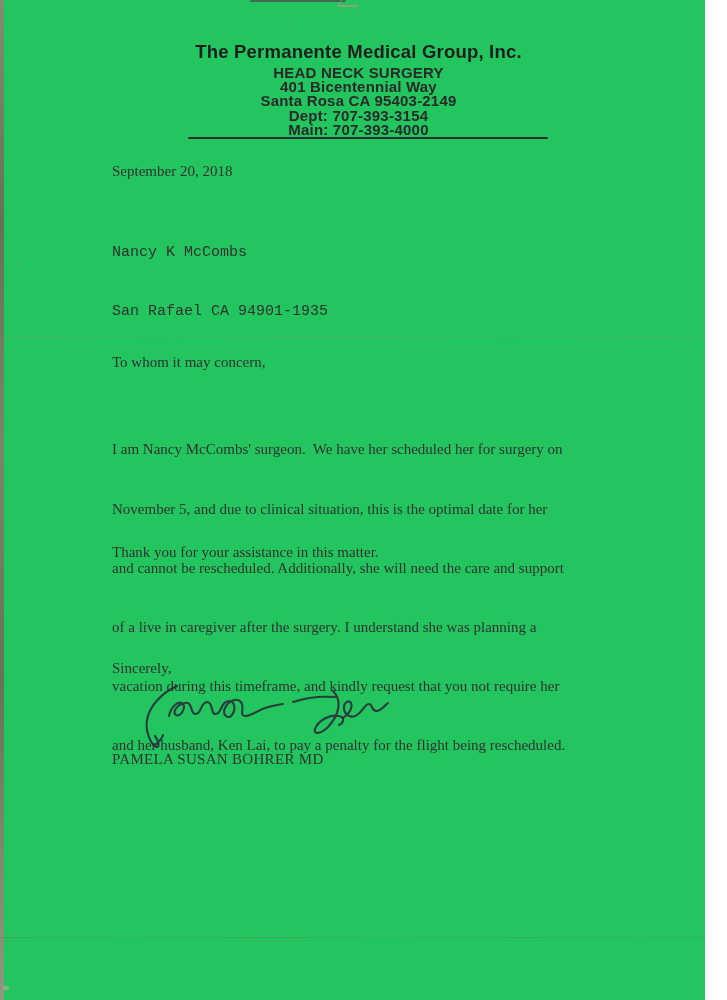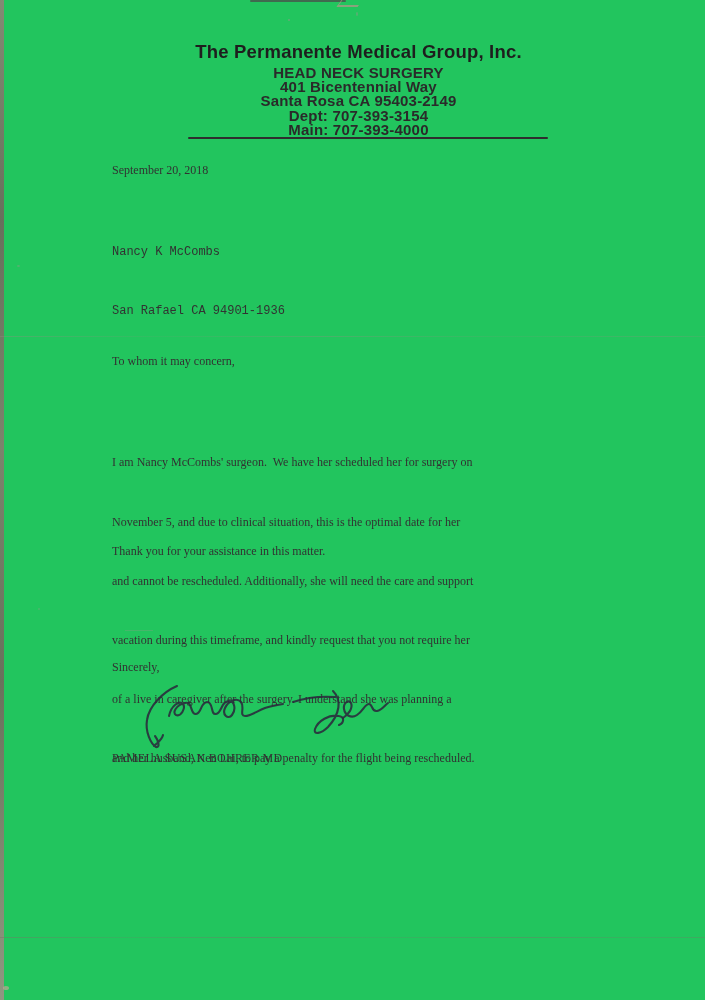--- a/index.html
+++ b/index.html
@@ -48,25 +48,25 @@
     color:#1e1e1e;
   }
   .company { font-size:18.5px; font-weight:bold; letter-spacing:.2px; margin-bottom:3px; }
   .lh-line { font-size:15px; font-weight:bold; line-height:14.2px; letter-spacing:.2px; color:#2a2a2a; }
   .header-rule {
     position:absolute; top:137px; left:188px; width:360px; height:2.4px;
     background:#2e2e2e; border-radius:1px;
   }
 
   
-  .txt { position:absolute; left:112px; font-size:12px; color:#323232; white-space:pre; }
+  .txt { position:absolute; left:112px; font-size:15px; color:#323232; white-space:pre; }
   .date-line { top:163px; }
   .recipient { top:203px; line-height:19.8px;font-family:Liberation Mono, monospace; }
   .salutation { top:354px; }
-  .body-par { top:414px; line-height:19.7px; }
+  .body-par { top:401px; line-height:19.7px; }
   .closing-line { top:544px; }
   .signoff { top:660px; }
   .signer-name { top:751px; letter-spacing:.3px; }
 
   .signature-svg { position:absolute; left:125px; top:674px; width:265px; height:85px; }
   .signature-svg path { fill:none; stroke:#2a2a3c; stroke-width:2.1; stroke-linecap:round; stroke-linejoin:round; opacity:.88; }
 </style>
 </head>
 <body>
 
@@ -91,31 +91,31 @@
     <div class="lh-line">Santa Rosa CA 95403-2149</div>
     <div class="lh-line">Dept: 707-393-3154</div>
     <div class="lh-line">Main: 707-393-4000</div>
   </div>
   <div class="header-rule"></div>
 
   <div class="txt date-line">September 20, 2018</div>
 
   <div class="txt recipient">
     <div>Nancy K McCombs</div>
-    <div>San Rafael CA 94901-1936</div>
+    <div>San Rafael CA 94901-1935</div>
   </div>
 
   <div class="txt salutation">To whom it may concern,</div>
 
   <div class="txt body-par">
     <div class="body-line">I am Nancy McCombs' surgeon.  We have her scheduled her for surgery on</div>
     <div class="body-line">November 5, and due to clinical situation, this is the optimal date for her</div>
     <div class="body-line">and cannot be rescheduled. Additionally, she will need the care and support</div>
+    <div class="body-line">of a live in caregiver after the surgery. I understand she was planning a</div>
     <div class="body-line">vacation during this timeframe, and kindly request that you not require her</div>
-    <div class="body-line">of a live in caregiver after the surgery. I understand she was planning a</div>
     <div class="body-line">and her husband, Ken Lai, to pay a penalty for the flight being rescheduled.</div>
   </div>
 
   <div class="txt closing-line">Thank you for your assistance in this matter.</div>
 
   <div class="txt signoff">Sincerely,</div>
 
   <svg class="signature-svg" viewBox="0 0 265 85" aria-hidden="true">
     <path d="M52,12 C38,18 24,32 22,46 C20,58 26,70 31,73 C35,74 34,67 30,62 M29,72 C33,68 37,66 38,61"></path>
     <path d="M44,42 C46,32 54,26 58,30 C61,34 56,43 51,41 C47,39 51,31 60,29 C68,27 65,41 71,40 C77,39 75,29 82,28 C89,28 85,41 91,40 C97,39 96,27 104,27 C110,27 111,36 107,41 C103,46 97,41 100,34 C103,27 112,23 116,28 C120,33 114,42 120,42 C126,42 132,37 140,34 C146,32 152,31 158,30"></path>

